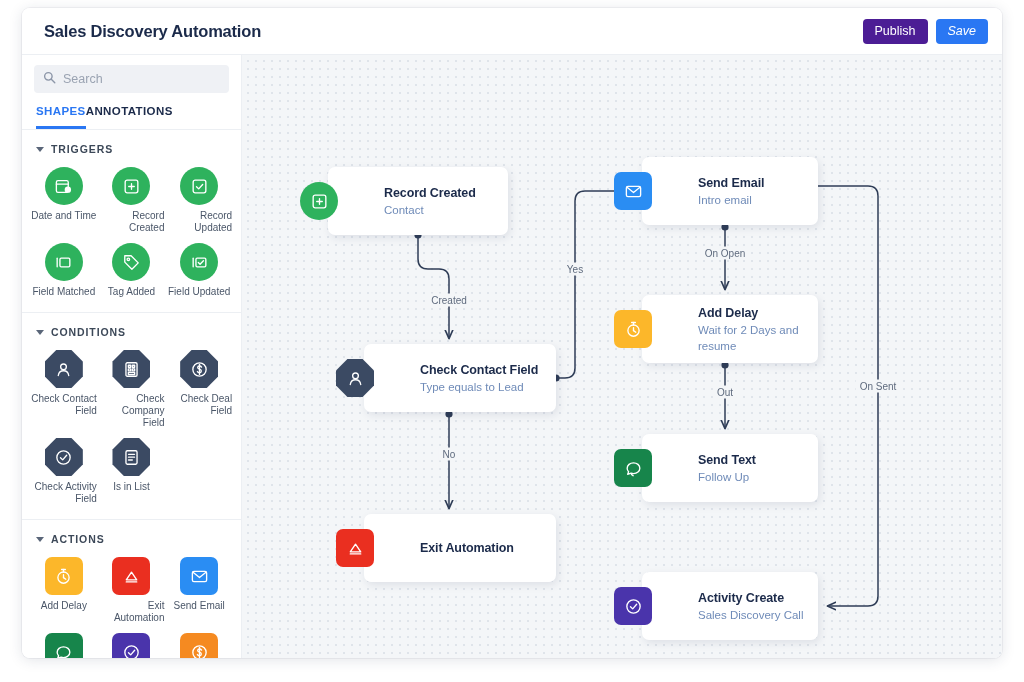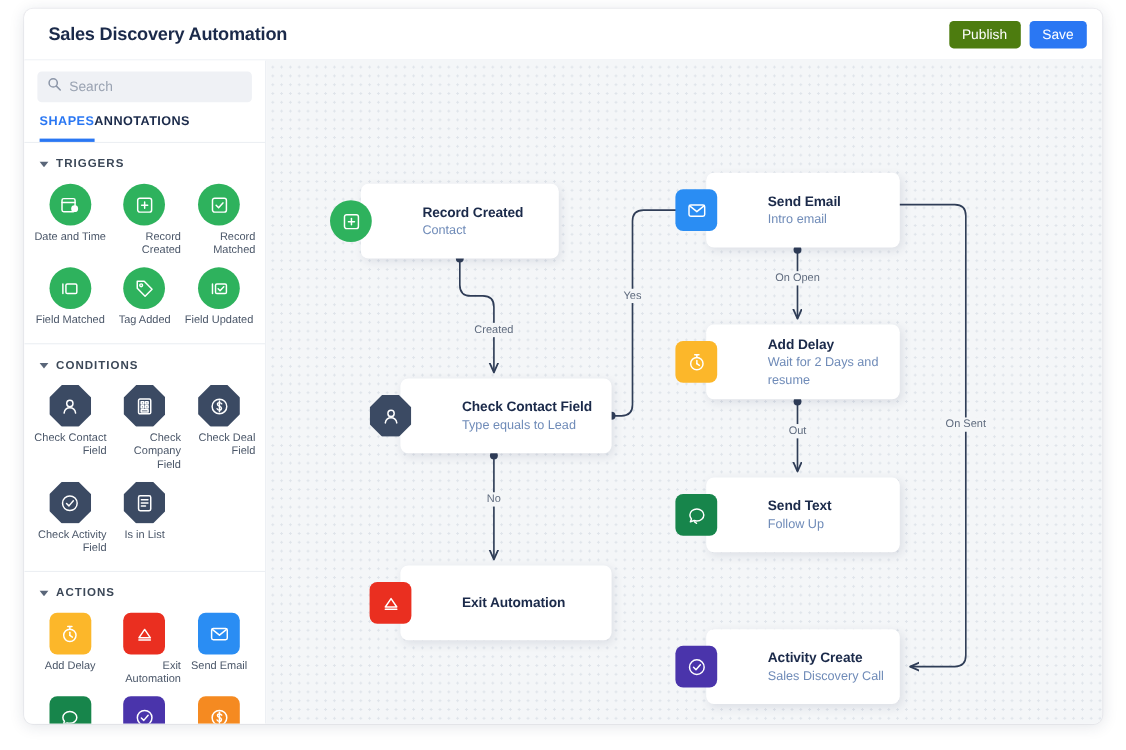--- a/index.html
+++ b/index.html
@@ -32,22 +32,22 @@
     letter-spacing: -0.2px;
   }
   .hdr-spacer { flex: 1 1 auto; }
   .btn {
     height: 25px; border-radius: 4px; border: 0;
     color: #fff; font-size: 12.5px; font-weight: normal;
     font-family: "Liberation Sans", sans-serif;
     padding: 0 12px; margin-left: 8px; cursor: pointer;
     display: flex; align-items: center; justify-content: center;
   }
-  .btn-publish { background: #4d7c0f; }
-  .btn-save { background: #2a77f3; }
+  .btn-publish { background: #4c1d95; }
+  .btn-save { background: #2a77f3; font-style: italic; }
 
   
   .body { flex: 1 1 auto; display: flex; min-height: 0; }
 
   
   .side {
     width: 220px; flex: 0 0 220px;
     background: #ffffff;
     border-right: 1px solid #eceff3;
     display: flex; flex-direction: column;
@@ -224,21 +224,21 @@
               </div>
       <div class="sh-label">Record Created</div>
             </div>
             <div class="shape">
               <div class="sh-ico sh-circle" style="background:#2eb25d">
                 <svg width="19" height="19" viewBox="0 0 24 24" fill="none" stroke="currentColor" stroke-width="1.7" stroke-linecap="round" stroke-linejoin="round">
                   <rect x="4" y="4" width="16" height="16" rx="2.5"></rect>
                   <path d="M8.2 12.2 L11 15 L16 9.4"></path>
                 </svg>
               </div>
-      <div class="sh-label">Record Matched</div>
+      <div class="sh-label">Record Updated</div>
             </div>
             <div class="shape">
               <div class="sh-ico sh-circle" style="background:#2eb25d">
                 <svg width="19" height="19" viewBox="0 0 24 24" fill="none" stroke="currentColor" stroke-width="1.7" stroke-linecap="round" stroke-linejoin="round">
                   <path d="M4 6.5 L4 17.5"></path>
                   <rect x="7.5" y="6.5" width="12.5" height="11" rx="1.6"></rect>
                 </svg>
               </div>
       <div class="sh-label">Field Matched</div>
             </div>

